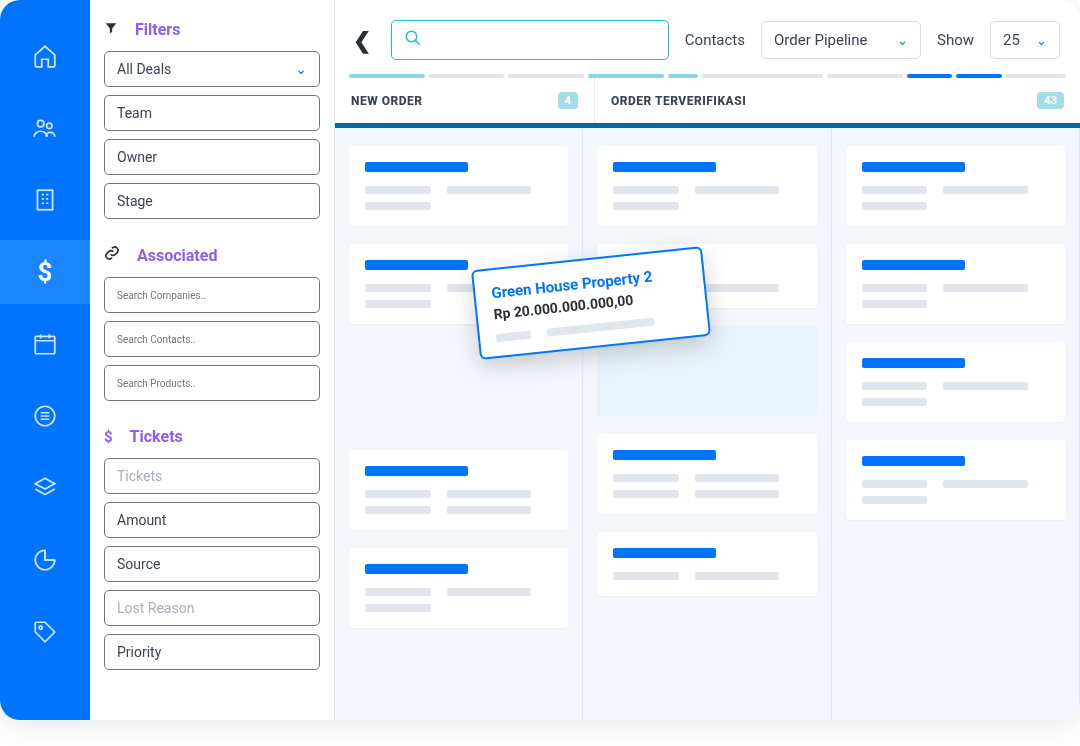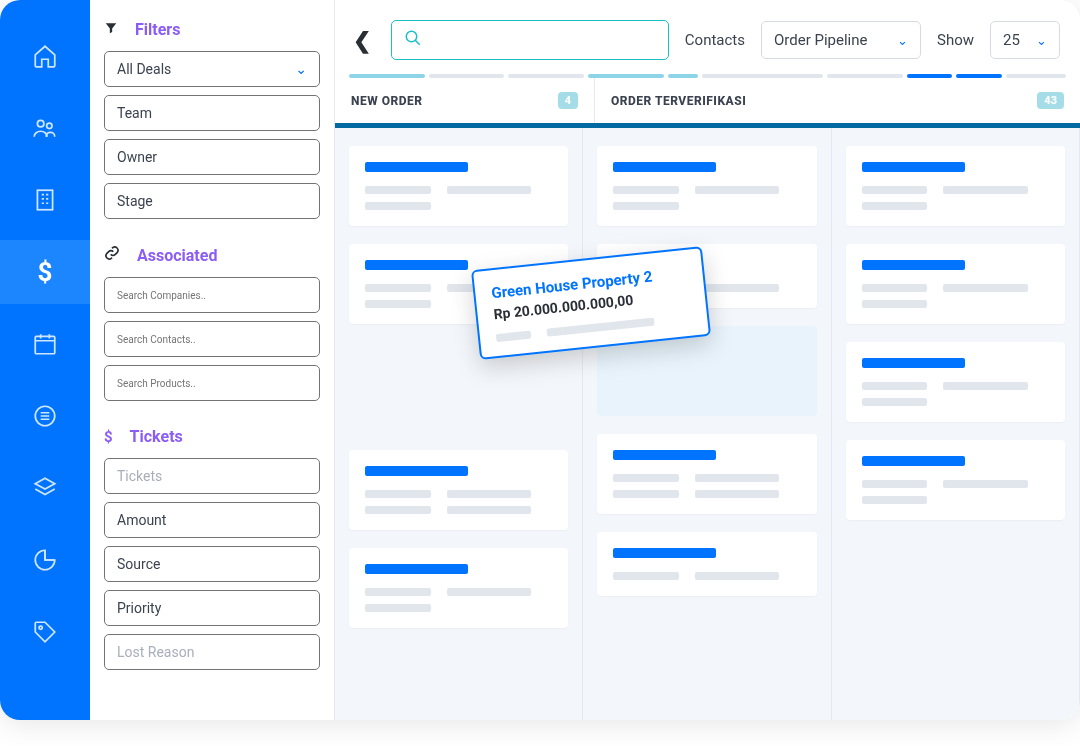--- a/index.html
+++ b/index.html
@@ -169,25 +169,25 @@
     </h3>
     <div class="ffield muted">
         <span>Tickets</span>
       </div>
     <div class="ffield">
         <span>Amount</span>
       </div>
     <div class="ffield">
         <span>Source</span>
       </div>
-    <div class="ffield">
-        <span>Priority</span>
-      </div>
     <div class="ffield muted">
         <span>Lost Reason</span>
+      </div>
+    <div class="ffield">
+        <span>Priority</span>
       </div>
   </div>
 
   <div class="main">
     <div class="topbar">
       <span class="back">❮</span>
       <div class="search">
         <span class="sicon">
           <svg viewBox="0 0 24 24">
               <circle cx="10" cy="10" r="7"></circle>

